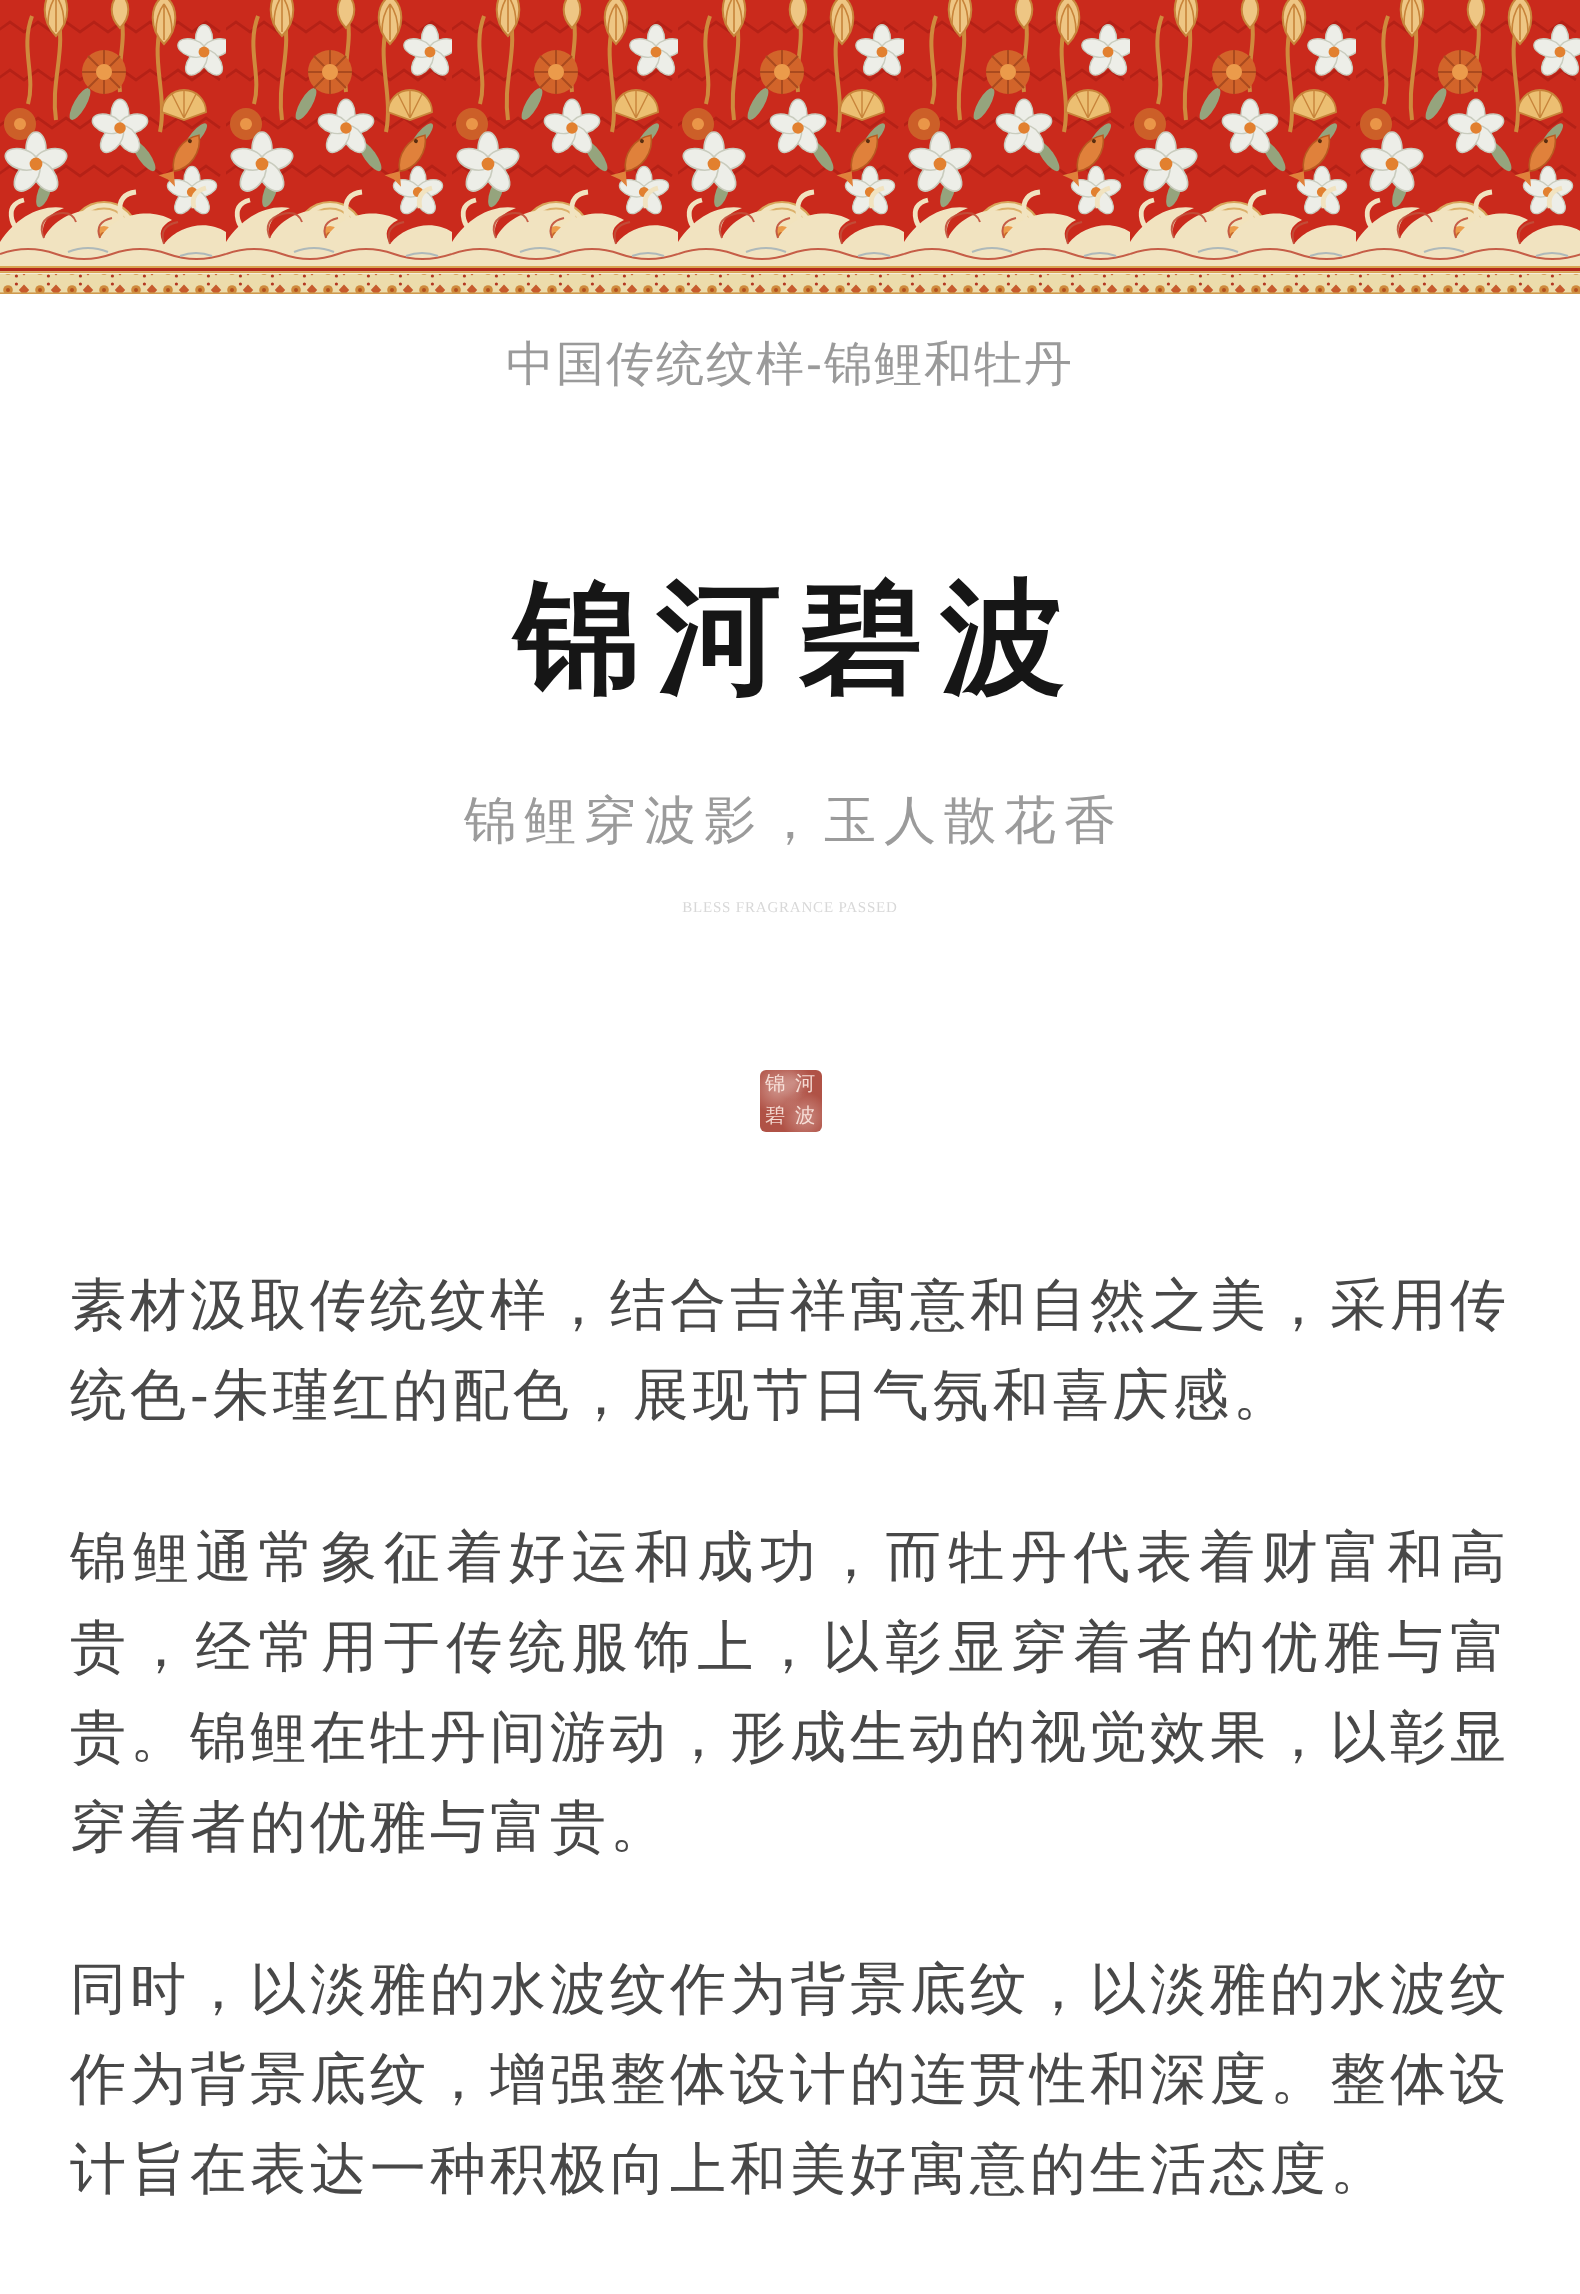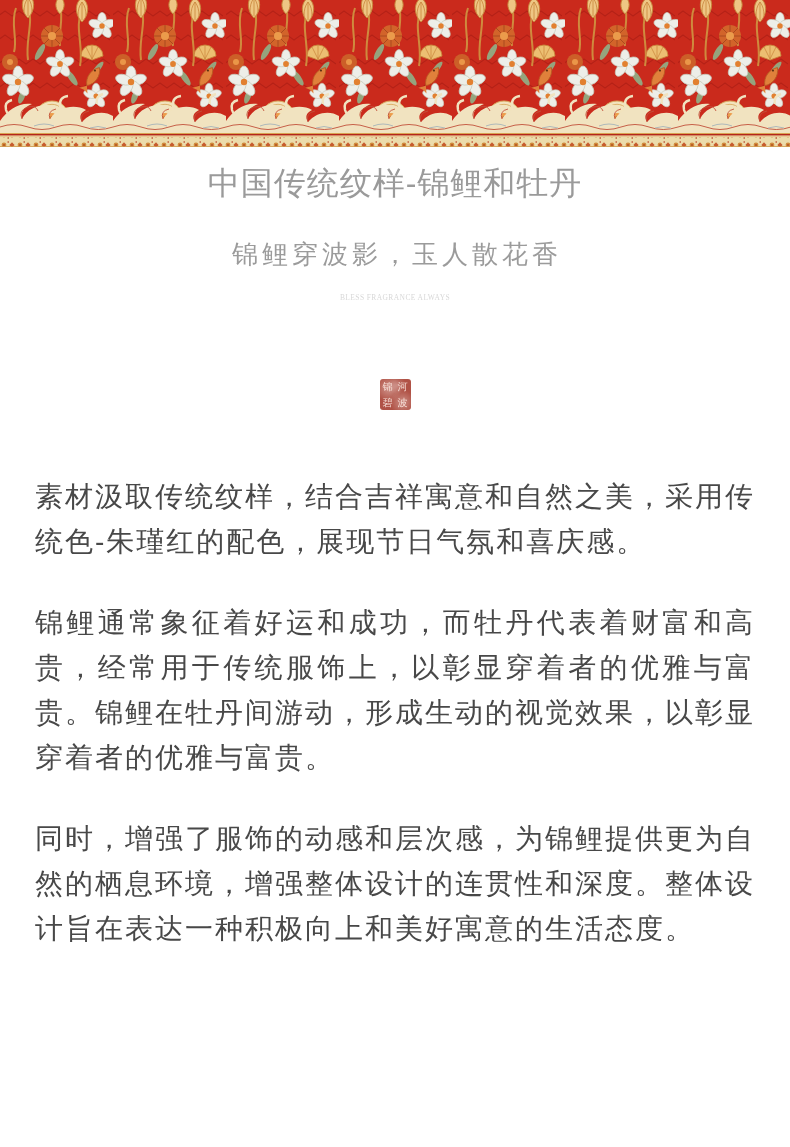--- a/index.html
+++ b/index.html
@@ -5,21 +5,21 @@
   html,body{margin:0;padding:0;background:#ffffff;}
   .page{
     position:relative;width:790px;height:1147px;margin:0 auto;
     background:#ffffff;overflow:hidden;
     font-family:"Liberation Sans",sans-serif;
   }
   .banner{width:790px;height:147px;line-height:0;}
   .banner svg{display:block;}
   .kicker{
     padding-top:21px;text-align:center;
-    font-size:32px;line-height:30px;font-weight:300;
+    font-size:24px;line-height:30px;font-weight:300;
     color:#9a9a9a;letter-spacing:1px;
   }
   .title{
     margin:88px 0 0 0;text-align:center;
     font-family:"Liberation Serif",serif;font-weight:700;
     font-size:62px;line-height:68px;color:#161616;
     letter-spacing:9px;text-indent:9px;
   }
   .poem{
     margin-top:40px;text-align:center;
@@ -197,33 +197,34 @@
       <rect y="133" width="790" height="1" fill="#d8a352"></rect>
       <rect y="134" width="790" height="1.6" fill="#b5261a"></rect>
       <rect y="135.6" width="790" height="1" fill="#d8a352"></rect>
       <rect y="137" width="790" height="10" fill="url(#trim)"></rect>
       <rect y="146.2" width="790" height="0.8" fill="#cf9a4e"></rect>
     </svg>
   </div>
 
   <div class="kicker">中国传统纹样-锦鲤和牡丹</div>
 
+  <h1 class="title">锦河碧波</h1>
 
   <div class="poem">锦鲤穿波影，玉人散花香</div>
 
   <div class="english">
-    <div>BLESS FRAGRANCE ALWAYS</div>
+    <div>BLESS FRAGRANCE PASSED</div>
   </div>
 
   <div class="seal">
     <span>锦</span>
     <span>河</span>
     <span>碧</span>
     <span>波</span>
   </div>
 
   <div class="content">
     <p>素材汲取传统纹样，结合吉祥寓意和自然之美，采用传统色-朱瑾红的配色，展现节日气氛和喜庆感。</p>
     <p>锦鲤通常象征着好运和成功，而牡丹代表着财富和高贵，经常用于传统服饰上，以彰显穿着者的优雅与富贵。锦鲤在牡丹间游动，形成生动的视觉效果，以彰显穿着者的优雅与富贵。</p>
-    <p>同时，增强了服饰的动感和层次感，为锦鲤提供更为自然的栖息环境，增强整体设计的连贯性和深度。整体设计旨在表达一种积极向上和美好寓意的生活态度。</p>
+    <p>同时，以淡雅的水波纹作为背景底纹，以淡雅的水波纹作为背景底纹，增强整体设计的连贯性和深度。整体设计旨在表达一种积极向上和美好寓意的生活态度。</p>
   </div>
 
 </div>
 
 </body></html>

